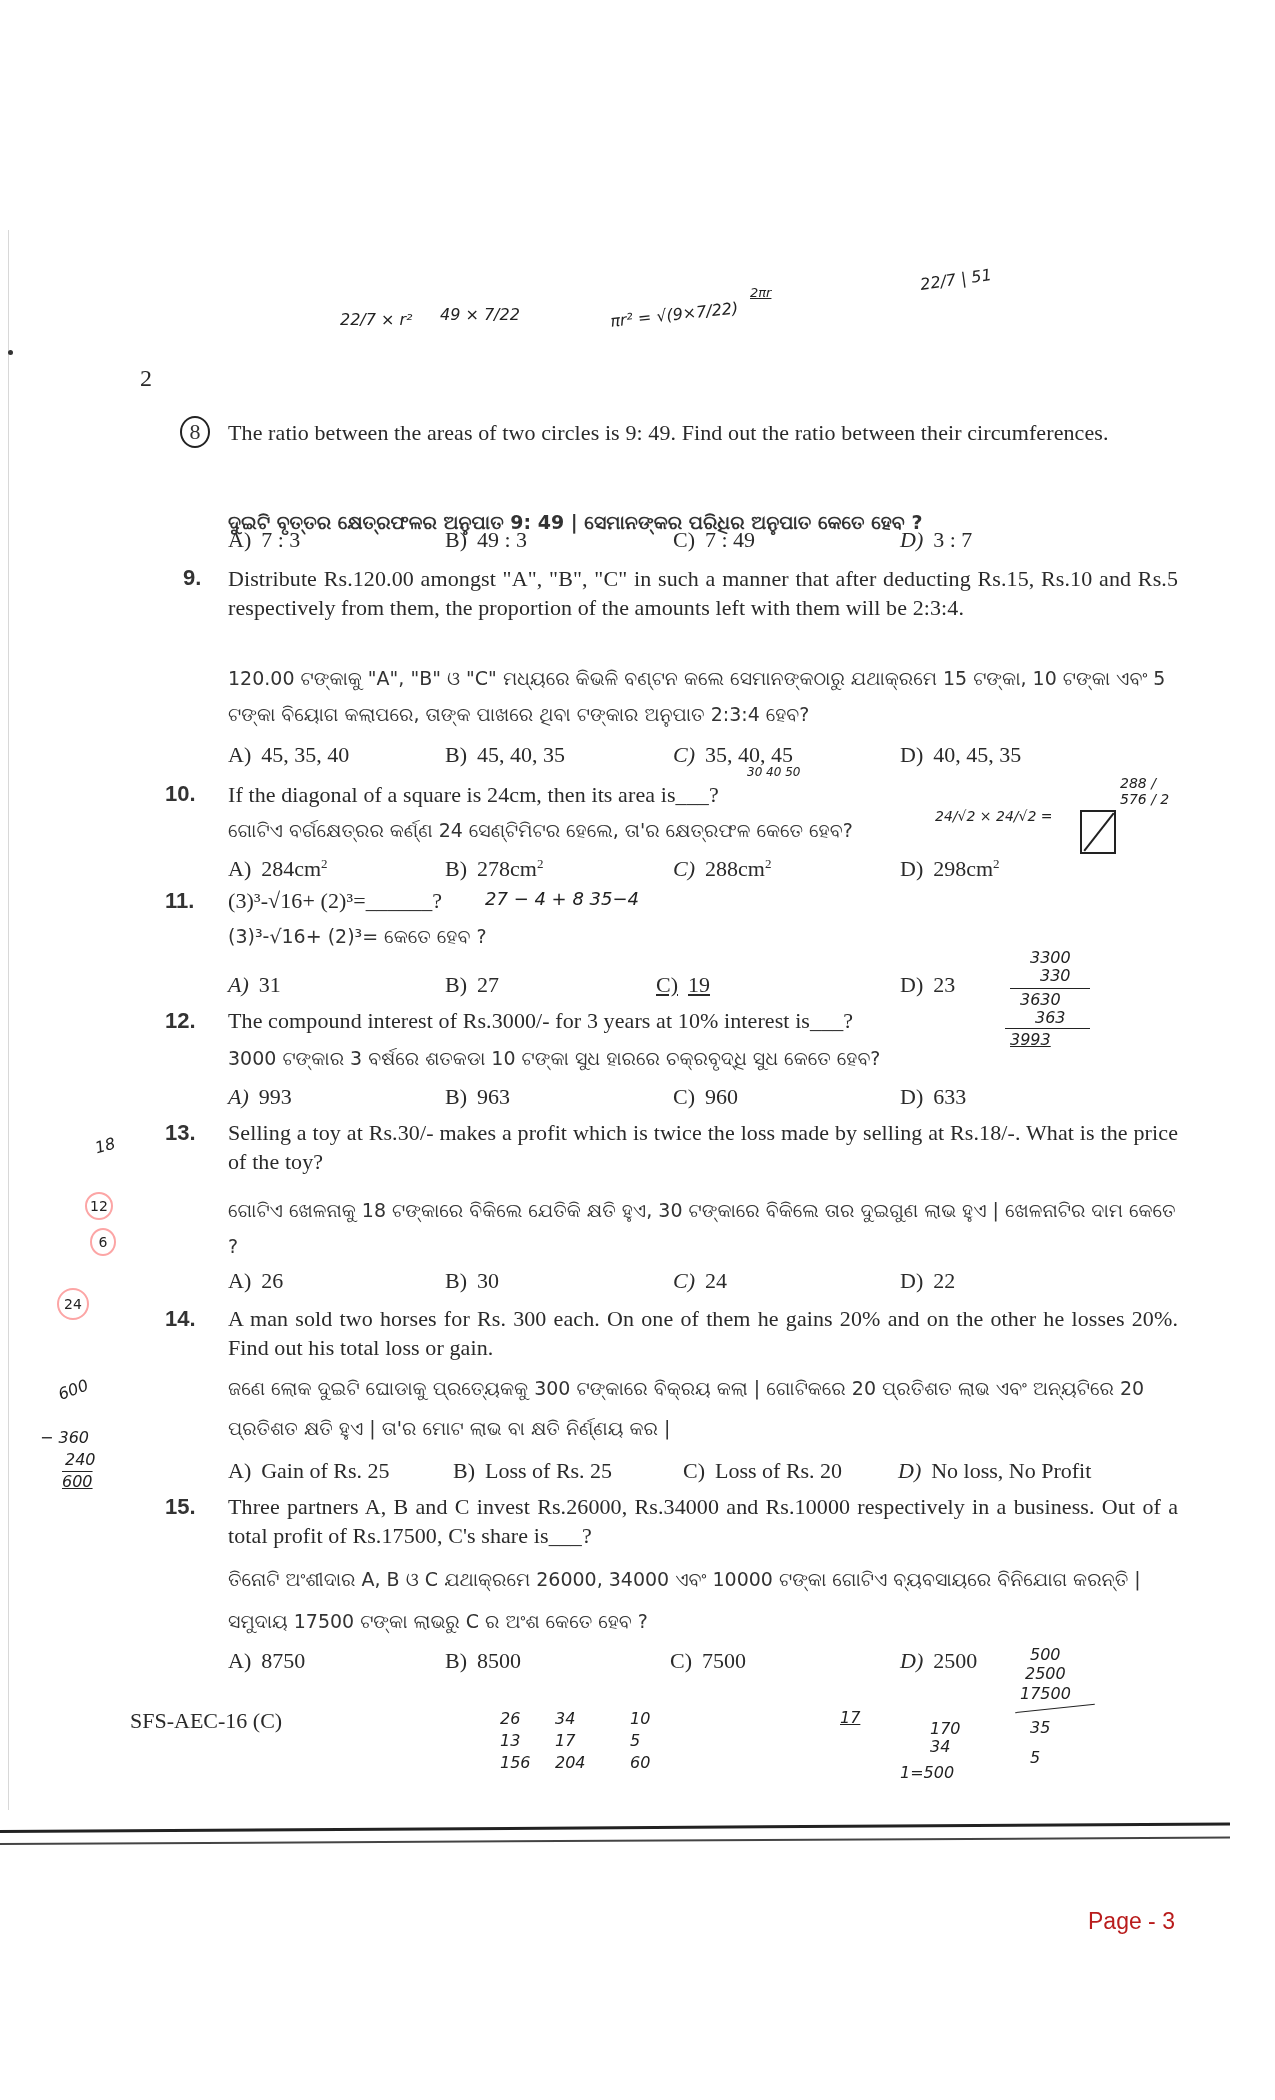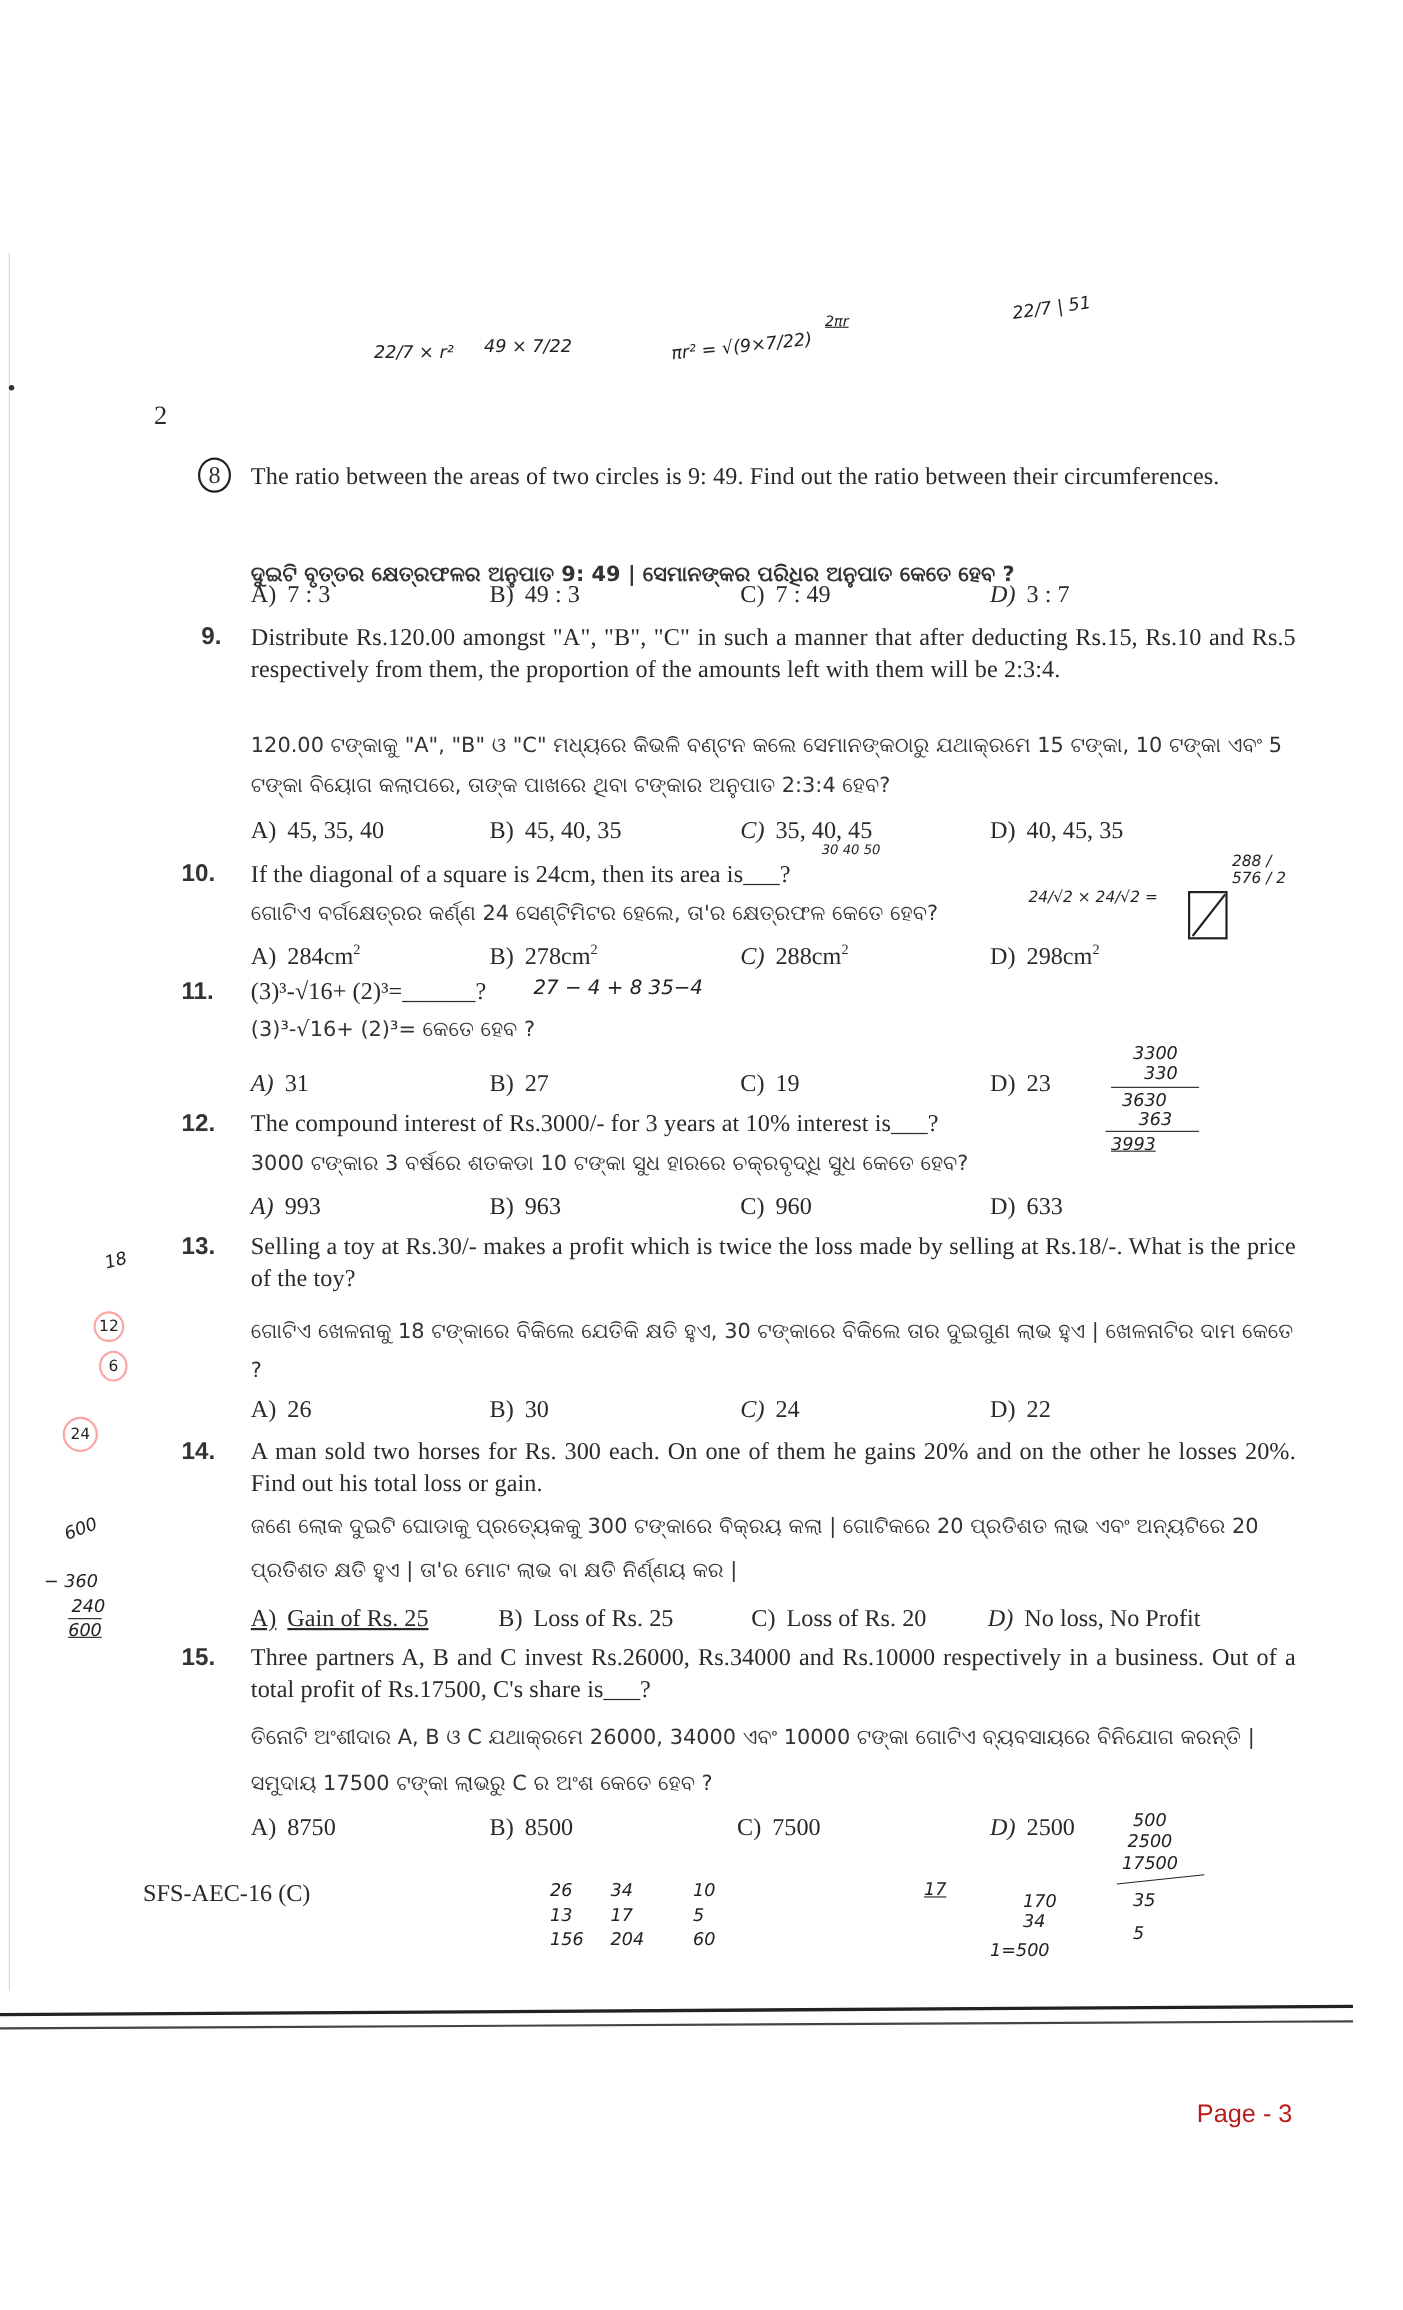--- a/index.html
+++ b/index.html
@@ -88,21 +88,21 @@
   </div>
 
   <div class="q">
     <div class="qnum" style="left:165px;top:888px;">11.</div>
     <div class="en" style="top:886px;width:250px;">(3)³-√16+ (2)³=______?</div>
     <div class="hand big" style="left:485px;top:888px;">27 − 4 + 8   35−4</div>
     <div class="od" style="top:918px;">(3)³-√16+ (2)³= କେତେ ହେବ ?</div>
     <div class="opts" style="top:972px;">
       <div class="opt marked" style="left:0;"><span class="lbl">A)</span><span>31</span></div>
       <div class="opt" style="left:217px;"><span class="lbl">B)</span><span>27</span></div>
-      <div class="opt" style="left:445px;"><span class="lbl">C)</span><span>19</span></div>
+      <div class="opt" style="left:428px;text-decoration:underline;"><span class="lbl">C)</span><span>19</span></div>
       <div class="opt" style="left:672px;"><span class="lbl">D)</span><span>23</span></div>
     </div>
   </div>
 
   <div class="q">
     <div class="qnum" style="left:165px;top:1008px;">12.</div>
     <div class="en" style="top:1006px;width:770px;">The compound interest of Rs.3000/- for 3 years at 10% interest is___?</div>
     <div class="od" style="top:1040px;">3000 ଟଙ୍କାର 3 ବର୍ଷରେ ଶତକଡା 10 ଟଙ୍କା ସୁଧ ହାରରେ ଚକ୍ରବୃଦ୍ଧି ସୁଧ କେତେ ହେବ?</div>
     <div class="opts" style="top:1084px;">
       <div class="opt marked" style="left:0;"><span class="lbl">A)</span><span>993</span></div>
@@ -135,21 +135,21 @@
     <div class="circle-note" style="left:85px;top:1192px;width:24px;height:24px;line-height:24px;">12</div>
     <div class="circle-note" style="left:90px;top:1228px;width:22px;height:24px;line-height:24px;">6</div>
   </div>
 
   <div class="q">
     <div class="circle-note" style="left:57px;top:1288px;width:28px;height:28px;line-height:28px;">24</div>
     <div class="qnum" style="left:165px;top:1306px;">14.</div>
     <div class="en" style="top:1304px;">A man sold two horses for Rs. 300 each. On one of them he gains 20% and on the other he losses 20%. Find out his total loss or gain.</div>
     <div class="od" style="top:1368px;line-height:40px;">ଜଣେ ଲୋକ ଦୁଇଟି ଘୋଡାକୁ ପ୍ରତ୍ୟେକକୁ 300 ଟଙ୍କାରେ ବିକ୍ରୟ କଲା | ଗୋଟିକରେ 20 ପ୍ରତିଶତ ଲାଭ ଏବଂ ଅନ୍ୟଟିରେ 20 ପ୍ରତିଶତ କ୍ଷତି ହୁଏ | ତା'ର ମୋଟ ଲାଭ ବା କ୍ଷତି ନିର୍ଣ୍ଣୟ କର |</div>
     <div class="opts" style="top:1458px;">
-      <div class="opt" style="left:0;text-decoration:underline;"><span class="lbl">A)</span><span>Gain of Rs. 25</span></div>
+      <div class="opt" style="left:0;"><span class="lbl">A)</span><span>Gain of Rs. 25</span></div>
       <div class="opt" style="left:225px;"><span class="lbl">B)</span><span>Loss of Rs. 25</span></div>
       <div class="opt" style="left:455px;"><span class="lbl">C)</span><span>Loss of Rs. 20</span></div>
       <div class="opt marked" style="left:670px;"><span class="lbl">D)</span><span>No loss, No Profit</span></div>
     </div>
     <div>
       <div class="hand" style="left:58px;top:1380px;transform:rotate(-20deg);">600</div>
       <div class="hand" style="left:40px;top:1428px;">− 360</div>
       <div class="hand" style="left:65px;top:1450px;">240</div>
       <div class="hand" style="left:62px;top:1472px;text-decoration:underline overline;">600</div>
     </div>

